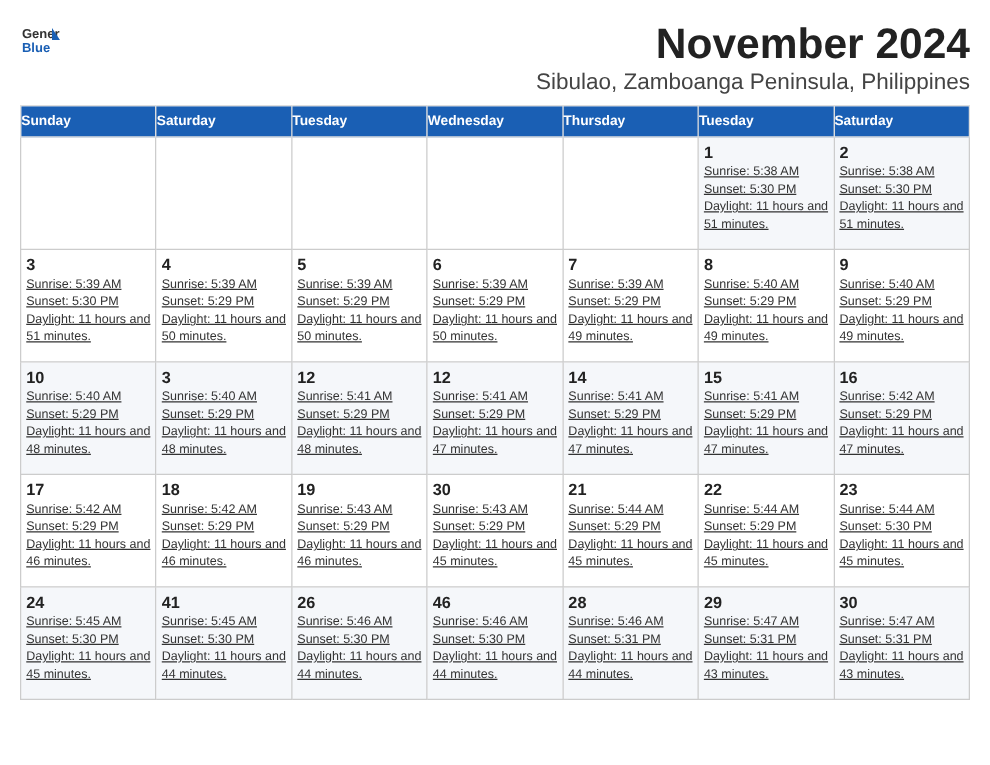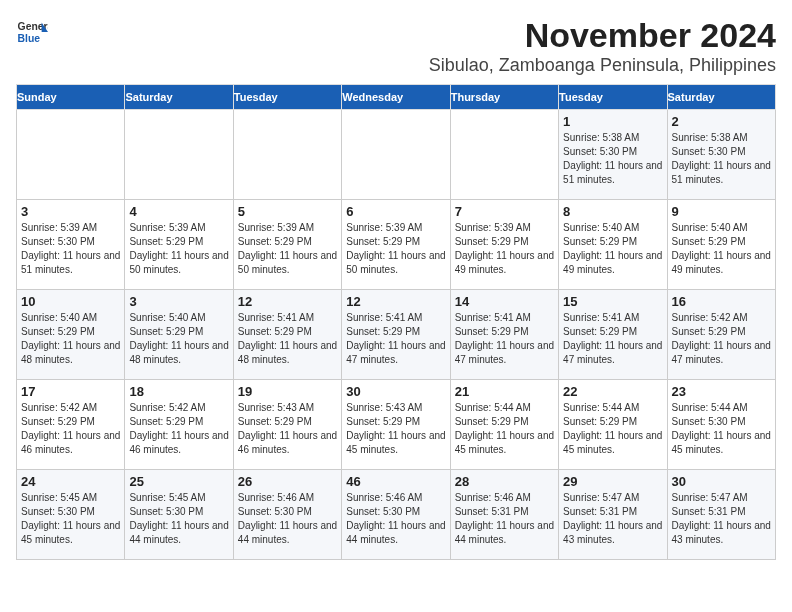--- a/index.html
+++ b/index.html
@@ -65,20 +65,21 @@
     .day-num {
       font-weight: bold;
       font-size: 13px;
       color: #222;
       margin-bottom: 2px;
     }
     .day-info {
       font-size: 10px;
       color: #333;
       line-height: 1.4;
+      text-decoration: underline;
     }
     .empty-cell {
       background: #fff !important;
     }
   </style>
 </head>
 <body>
 
 <div class="header-area">
   <div class="logo">
@@ -259,21 +260,21 @@
         </td>
       </tr>
       <tr>
         <td>
           <div class="day-num">24</div>
           <div class="day-info" style="white-space: pre-line;">Sunrise: 5:45 AM
 Sunset: 5:30 PM
 Daylight: 11 hours and 45 minutes.</div>
         </td>
         <td>
-          <div class="day-num">25</div>
+          <div class="day-num">41</div>
           <div class="day-info" style="white-space: pre-line;">Sunrise: 5:45 AM
 Sunset: 5:30 PM
 Daylight: 11 hours and 44 minutes.</div>
         </td>
         <td>
           <div class="day-num">26</div>
           <div class="day-info" style="white-space: pre-line;">Sunrise: 5:46 AM
 Sunset: 5:30 PM
 Daylight: 11 hours and 44 minutes.</div>
         </td>

